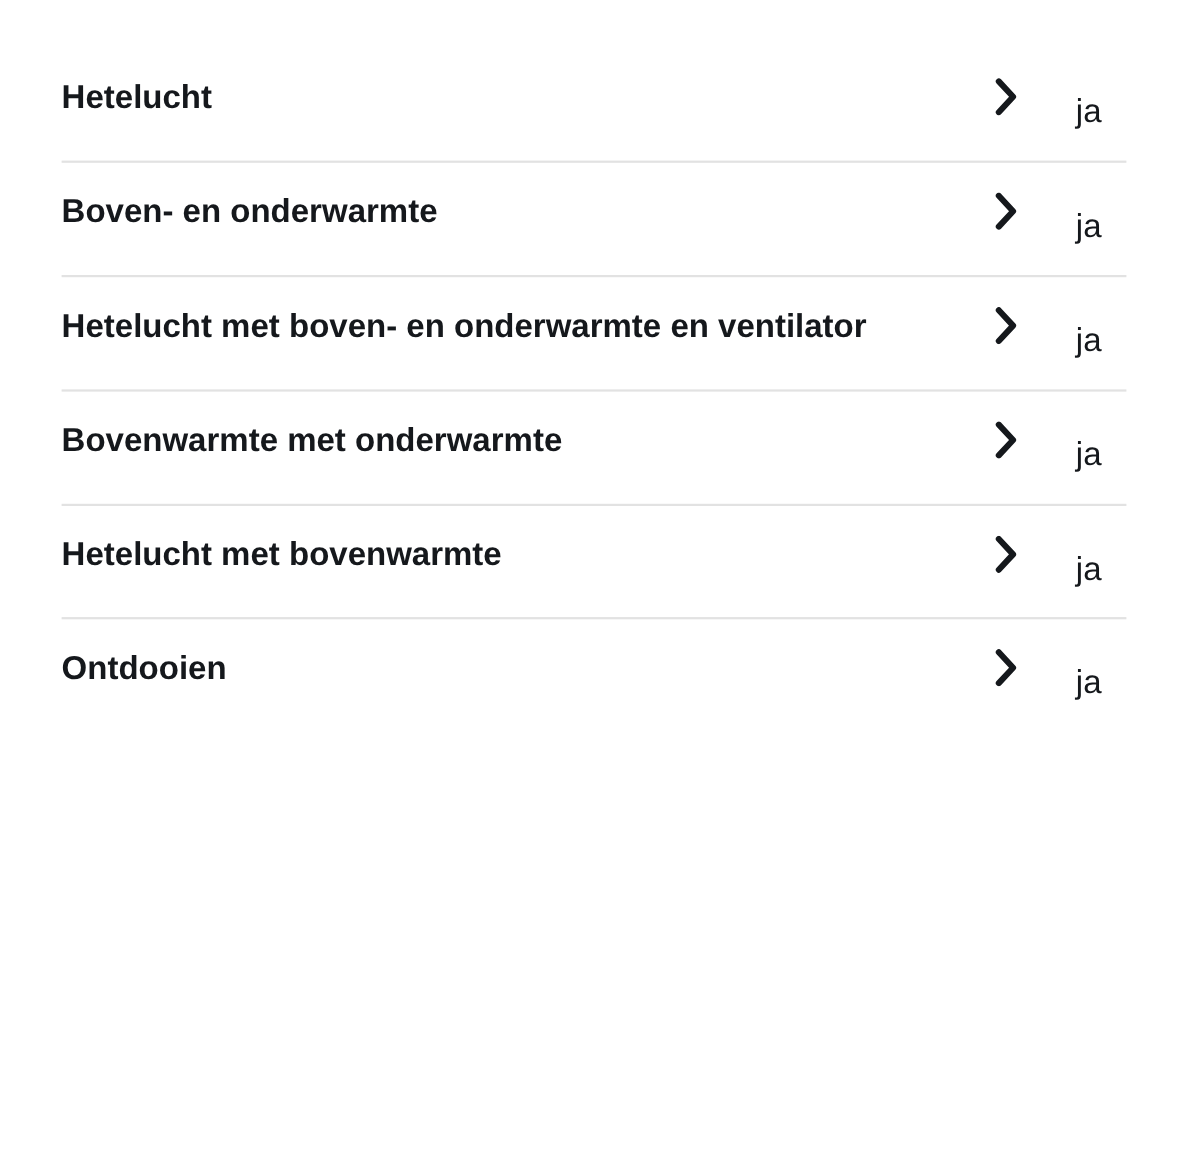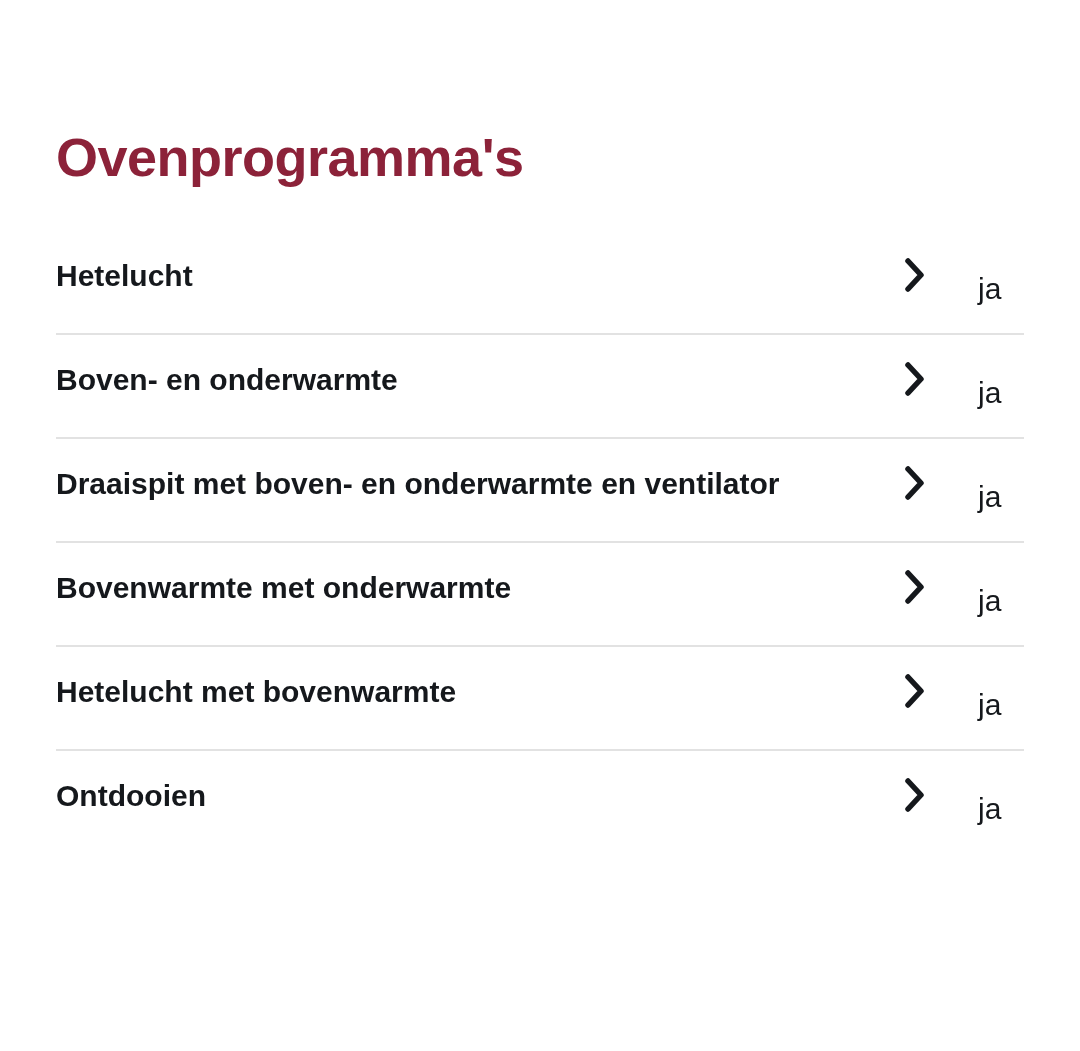--- a/index.html
+++ b/index.html
@@ -84,21 +84,20 @@
     box-sizing: border-box;
     white-space: nowrap;
     margin-top: 14px;
   }
 </style>
 </head>
 <body>
 
 <div class="page">
 
-  <h1 class="section-title">Ovenprogramma's</h1>
 
   <div class="spec-list">
 
     <div class="spec-row">
       <div class="spec-label">Hetelucht</div>
       <div class="spec-right">
         <span class="chevron">
           <svg width="22" height="34" viewBox="0 0 22 34" aria-hidden="true">
             <path d="M4 3 L17 17 L4 31" fill="none" stroke="currentColor" stroke-width="5.5" stroke-linecap="round" stroke-linejoin="round"></path>
           </svg>
@@ -113,21 +112,21 @@
         <span class="chevron">
           <svg width="22" height="34" viewBox="0 0 22 34" aria-hidden="true">
             <path d="M4 3 L17 17 L4 31" fill="none" stroke="currentColor" stroke-width="5.5" stroke-linecap="round" stroke-linejoin="round"></path>
           </svg>
         </span>
         <span class="spec-value">ja</span>
       </div>
     </div>
 
     <div class="spec-row">
-      <div class="spec-label">Draaispit met boven- en onderwarmte en ventilator</div>
+      <div class="spec-label">Hetelucht met boven- en onderwarmte en ventilator</div>
       <div class="spec-right">
         <span class="chevron">
           <svg width="22" height="34" viewBox="0 0 22 34" aria-hidden="true">
             <path d="M4 3 L17 17 L4 31" fill="none" stroke="currentColor" stroke-width="5.5" stroke-linecap="round" stroke-linejoin="round"></path>
           </svg>
         </span>
         <span class="spec-value">ja</span>
       </div>
     </div>
 

